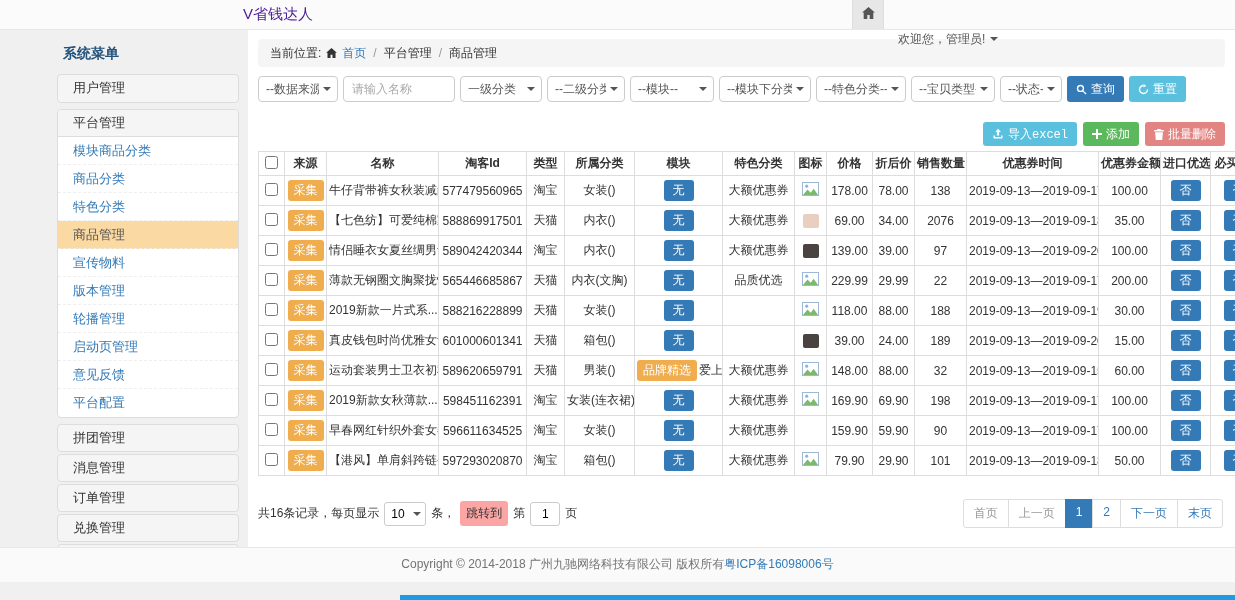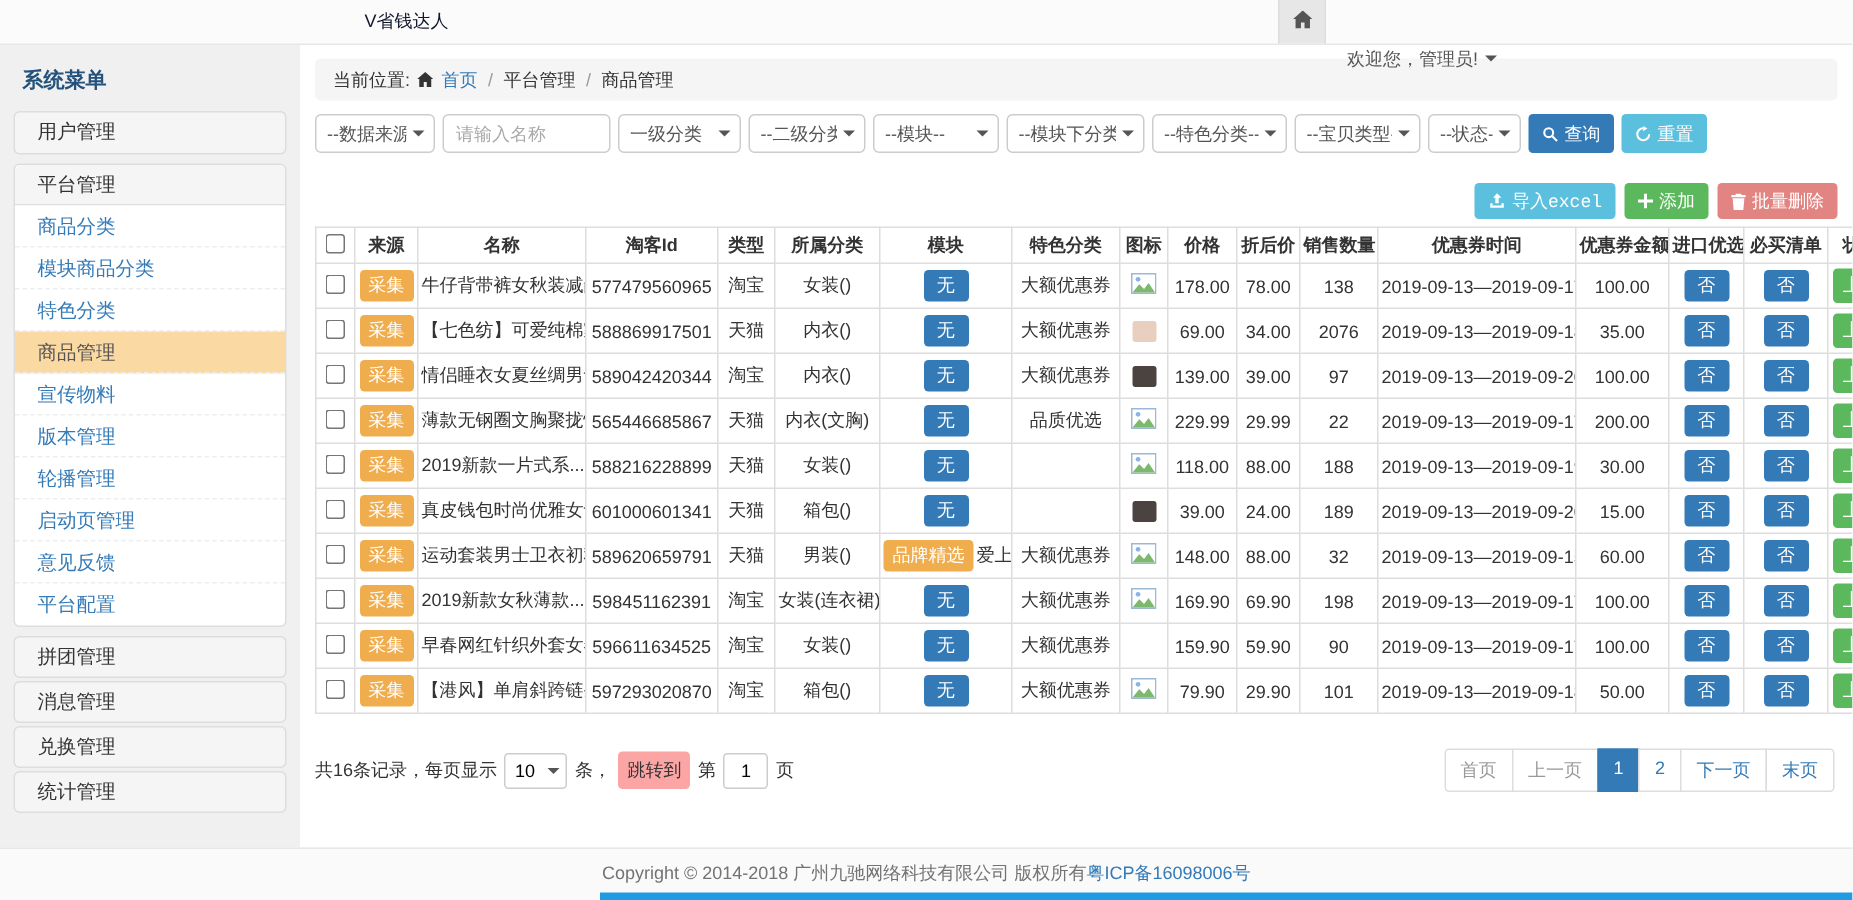--- a/index.html
+++ b/index.html
@@ -4,27 +4,27 @@
 <style>
   * { box-sizing: border-box; margin: 0; padding: 0; }
   html,body { width: 1235px; height: 600px; }
   body {
     font-family: "Liberation Sans", "DejaVu Sans", sans-serif;
     font-size: 12px; color: #333; background: #f0f0f0;
     position: relative; overflow: hidden;
   }
   
   .topbar { height: 30px; background: #fbfbfb; border-bottom: 1px solid #e7e7e7; display: flex; align-items: center; position: relative; z-index: 10; }
-  .brand { margin-left: 243px; font-size: 12px; color: #0f172a; }
+  .brand { margin-left: 243px; font-size: 15px; color: #4c1d95; }
   .topbar-right { position: absolute; left: 852px; top: 0; height: 100%; display: flex; align-items: stretch; }
   .home-box { width: 32px; background: #e7e7e7; border-left: 1px solid #ddd; border-right: 1px solid #ddd; display: flex; align-items: center; justify-content: center; cursor: pointer; }
   .welcome { display: flex; align-items: center; gap: 5px; padding: 0 14px; color: #555; cursor: pointer; margin-top: 39px; }
   .caret-down { width: 0; height: 0; border-left: 4px solid transparent; border-right: 4px solid transparent; border-top: 4px solid #555; display: inline-block; }
   
-  .page { display: flex; height: 535px; }
+  .page { display: flex; height: 535px; padding-left: 48px; }
   .sidebar { width: 200px; padding: 10px 9px 0; overflow: visible; }
   .sidebar-title { color: #23527c; font-weight: bold; font-size: 14px; padding: 5px 6px 11px; }
   .panel { background: #f5f5f5; border: 1px solid #ddd; border-radius: 4px; margin-bottom: 6px; }
   .panel-header { height: 27px; line-height: 26px; padding: 0 15px; font-size: 13px; color: #333; cursor: pointer; }
   .panel.expanded { background: #fff; }
   .panel.expanded .panel-header { background: #f5f5f5; border-bottom: 1px solid #ddd; border-radius: 4px 4px 0 0; }
   .submenu-item { height: 28px; line-height: 27px; padding: 0 15px; color: #337ab7; font-size: 13px; border-bottom: 1px dashed #eee; cursor: pointer; }
   .submenu-item:last-child { border-bottom: none; border-radius: 0 0 4px 4px; }
   .submenu-item.active { background: #fbd9a2; color: #555; }
   .panel-sm { height: 28px; margin-bottom: 2px; }
@@ -66,21 +66,21 @@
   .per-page-wrap::after { content: ''; position: absolute; right: 5px; top: 10px; border-left: 4px solid transparent; border-right: 4px solid transparent; border-top: 4px solid #555; pointer-events: none; }
   .jump-label { background: #fca5a5; padding: 4px 6px; border-radius: 3px; cursor: pointer; }
   .page-input { width: 30px; height: 24px; border: 1px solid #ccc; border-radius: 3px; text-align: center; font-size: 12px; font-family: inherit; }
   .pager { display: inline-flex; }
   .pg { padding: 5px 10px; border: 1px solid #ddd; background: #fff; color: #337ab7; margin-left: -1px; cursor: pointer; font-size: 12px; }
   .pg.disabled { color: #999; cursor: default; }
   .pg.active { background: #337ab7; color: #fff; border-color: #337ab7; }
   .pg:first-child { border-radius: 3px 0 0 3px; margin-left: 0; }
   .pg:last-child { border-radius: 0 3px 3px 0; }
   
-  .footer { position: absolute; left: 0; right: 0; top: 565px; height: 35px; background: #fafafa; border-top: 1px solid #e7e7e7; text-align: center; line-height: 33px; color: #737373; z-index: 20; }
+  .footer { position: absolute; left: 0; right: 0; top: 547px; height: 35px; background: #fafafa; border-top: 1px solid #e7e7e7; text-align: center; line-height: 33px; color: #737373; z-index: 20; }
   .footer .icp { color: #337ab7; cursor: pointer; }
   .bottom-bar { position: absolute; left: 400px; right: 0; top: 595px; height: 5px; background: #1e9be2; z-index: 30; }
 </style>
 </head>
 <body>
 
 <div class="topbar">
   <div class="brand">V省钱达人</div>
   <div class="topbar-right">
     <div class="home-box">
@@ -100,38 +100,41 @@
 <div class="page">
 
   <div class="sidebar">
     <div class="sidebar-title">系统菜单</div>
     <div class="panel">
       <div class="panel-header">用户管理</div>
     </div>
     <div class="panel expanded">
       <div class="panel-header">平台管理</div>
       <div>
+          <div class="submenu-item">模块商品分类</div>
           <div class="submenu-item">商品分类</div>
-          <div class="submenu-item">模块商品分类</div>
           <div class="submenu-item">特色分类</div>
           <div class="submenu-item active">商品管理</div>
           <div class="submenu-item">宣传物料</div>
           <div class="submenu-item">版本管理</div>
           <div class="submenu-item">轮播管理</div>
           <div class="submenu-item">启动页管理</div>
           <div class="submenu-item">意见反馈</div>
           <div class="submenu-item">平台配置</div>
         </div>
     </div>
     <div>
         <div class="panel panel-sm">
           <div class="panel-header">拼团管理</div>
         </div>
         <div class="panel panel-sm">
           <div class="panel-header">消息管理</div>
+        </div>
+        <div class="panel panel-sm">
+          <div class="panel-header">订单管理</div>
         </div>
         <div class="panel panel-sm">
           <div class="panel-header">兑换管理</div>
         </div>
         <div class="panel panel-sm">
           <div class="panel-header">统计管理</div>
         </div>
       </div>
   </div>
 

